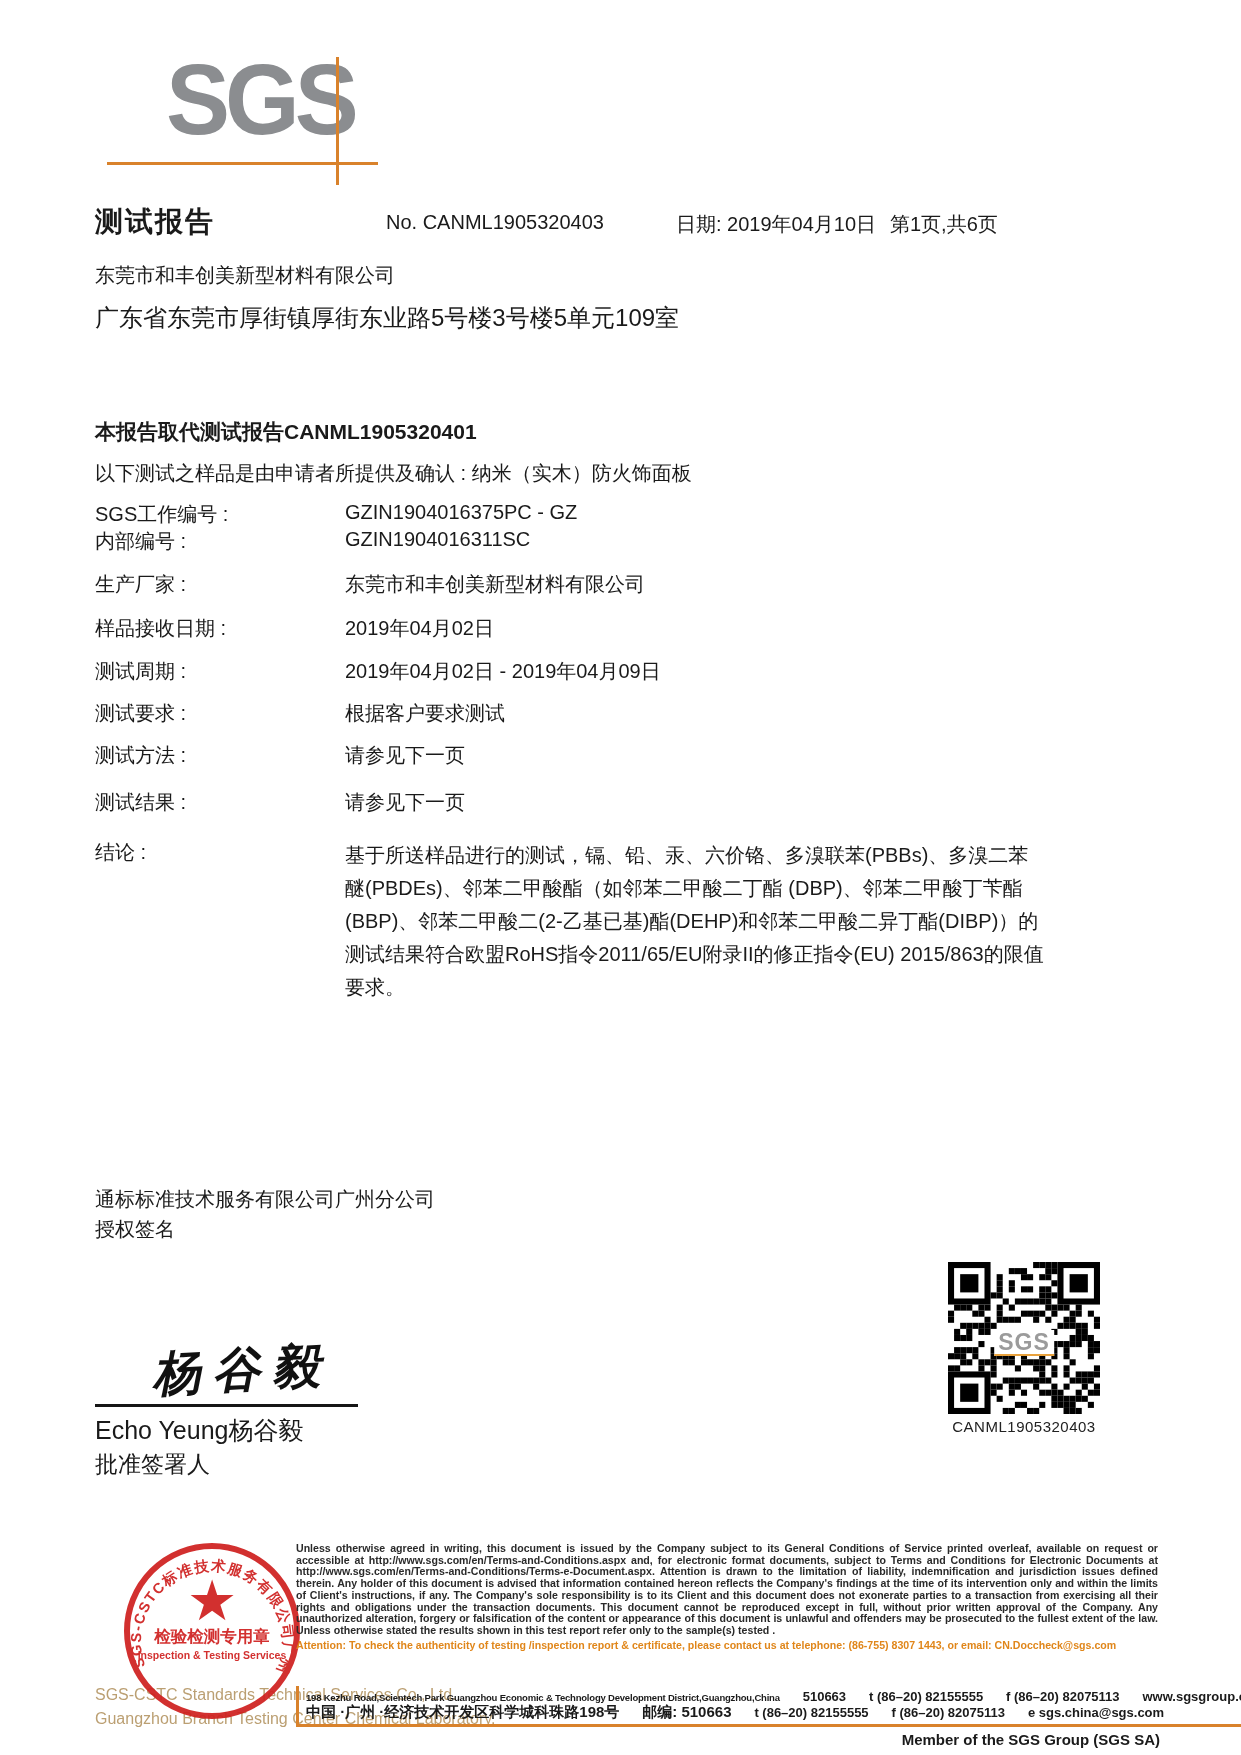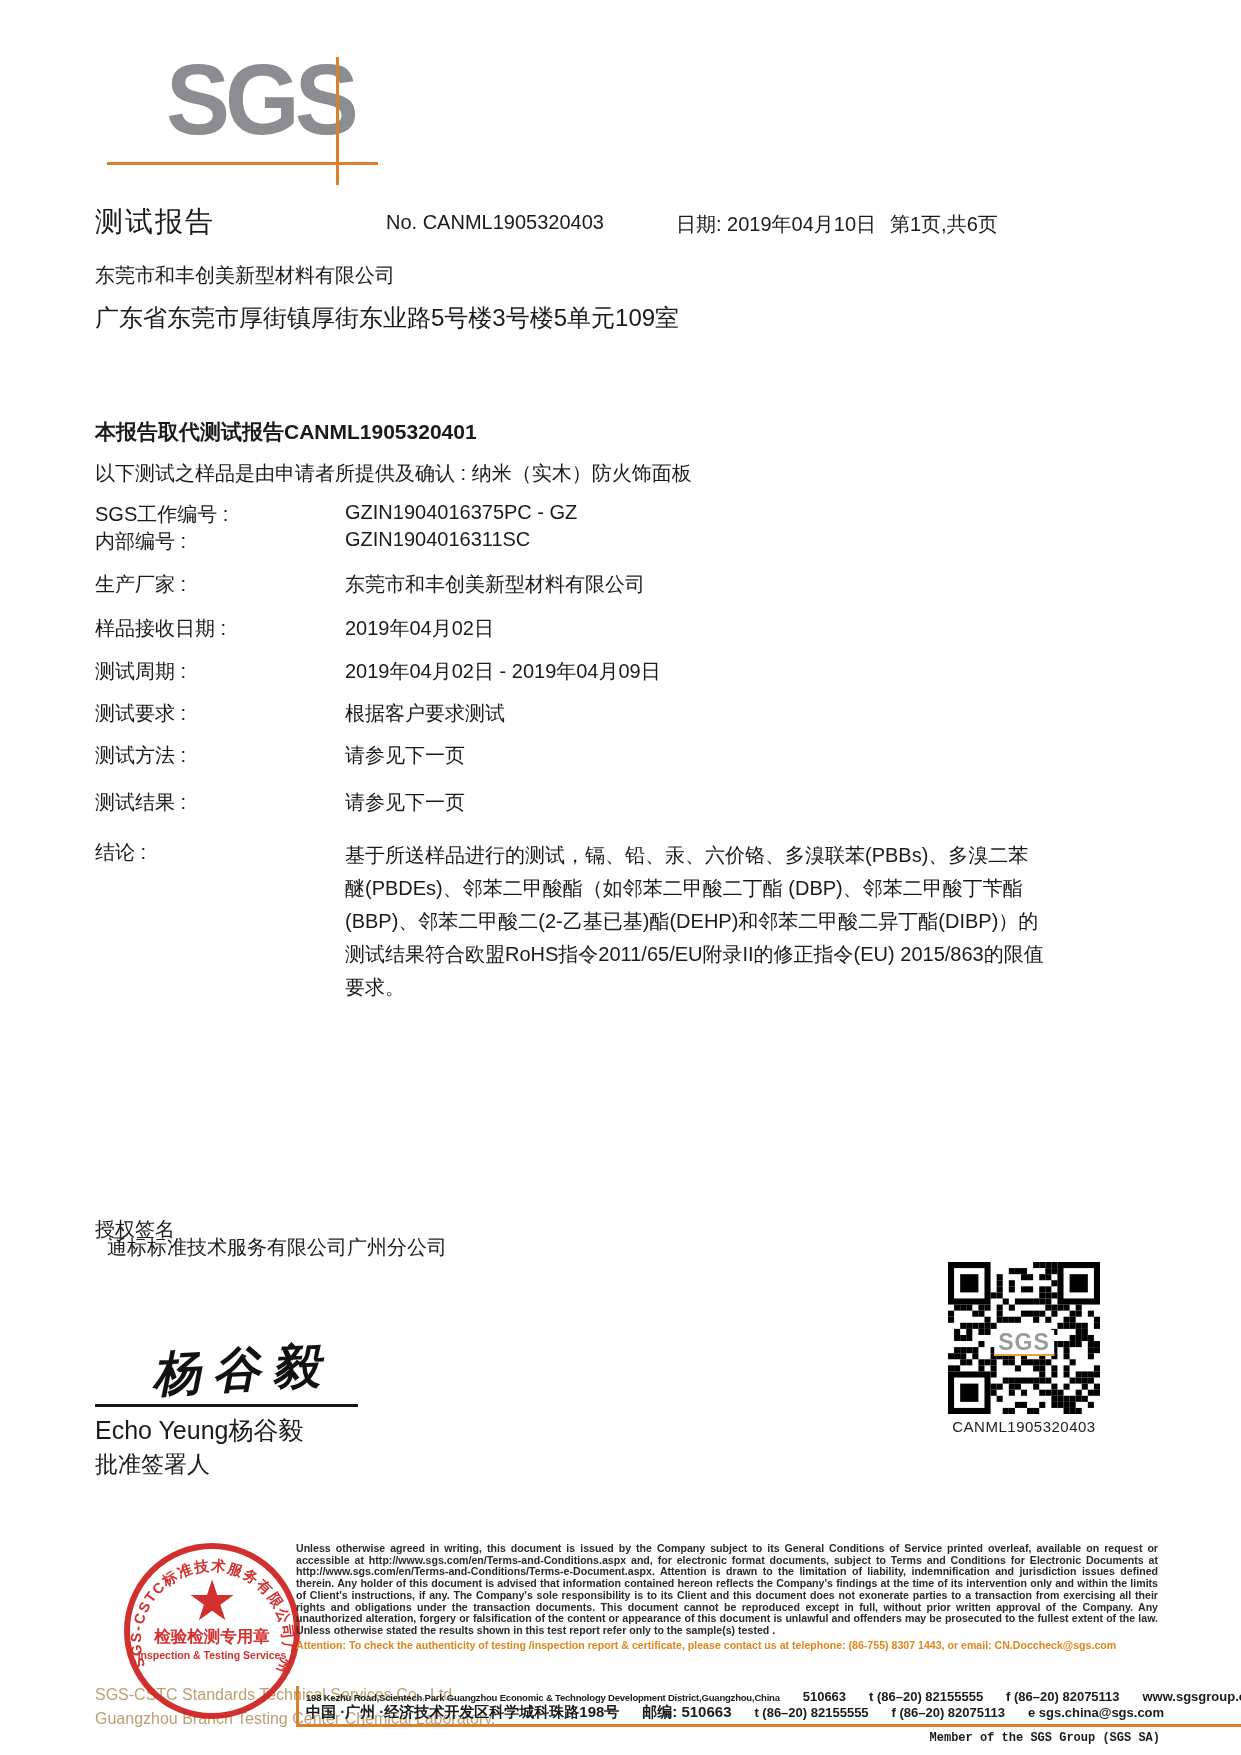--- a/index.html
+++ b/index.html
@@ -7,40 +7,40 @@
     position:relative;width:1241px;height:1755px;background:#ffffff;
     margin:0 auto;overflow:hidden;
     font-family:"Liberation Sans","DejaVu Sans",sans-serif;color:#1a1a1a;
   }
   
   .logo-text{position:absolute;left:166px;top:52px;font-size:96px;font-weight:bold;
     color:#8b8d90;letter-spacing:-5px;line-height:1;transform:scaleY(1.04);}
   .logo-hline{position:absolute;left:107px;top:162px;width:271px;height:3px;background:#d9822b;}
   .logo-vline{position:absolute;left:336px;top:57px;width:3px;height:128px;background:#d9822b;}
   
-  .doc-title{position:absolute;left:95px;top:203px;font-size:28px;font-weight:normal;letter-spacing:2px;}
+  .doc-title{position:absolute;left:95px;top:203px;font-size:28px;font-weight:bold;letter-spacing:2px;}
   .report-no{position:absolute;left:386px;top:211px;font-size:20px;}
   .report-date{position:absolute;left:676px;top:211px;font-size:20px;}
   .report-page{position:absolute;left:890px;top:211px;font-size:20px;}
   
   .applicant-name{position:absolute;left:95px;top:262px;font-size:20px;}
   .applicant-addr{position:absolute;left:95px;top:302px;font-size:24px;}
   
   .replace-notice{position:absolute;left:95px;top:418px;font-size:21px;font-weight:bold;}
   .sample-statement{position:absolute;left:95px;top:460px;font-size:20px;}
   
   .fields{position:absolute;left:95px;top:501px;width:1070px;}
   .frow{display:flex;align-items:flex-start;}
   .flabel{width:250px;flex:0 0 250px;font-size:20px;}
   .fvalue{font-size:20px;}
   .para{width:700px;line-height:33px;}
   .mb18{margin-bottom:0}.mb16{margin-bottom:16px}.mb17{margin-bottom:17px}
   .mb15{margin-bottom:15px}.mb20{margin-bottom:20px}.mb23{margin-bottom:23px}
   
-  .sig-company{position:absolute;left:107px;top:1186px;font-size:20px;margin-top:48px;}
+  .sig-company{position:absolute;left:95px;top:1186px;font-size:20px;}
   .sig-auth{position:absolute;left:95px;top:1216px;font-size:20px;}
   
   .qr-wrap{position:absolute;left:948px;top:1262px;width:152px;}
   .qr-wrap svg{display:block;}
   .qr-center{position:absolute;left:50%;top:68px;transform:translateX(-50%);
     background:#fff;color:#9b9b9b;font-weight:bold;font-size:23px;line-height:1.05;
     padding:0 4px;border-bottom:2px solid #e8a13c;letter-spacing:1px;}
   .qr-caption{margin-top:4px;text-align:center;font-size:15px;color:#222;letter-spacing:.5px;}
   
   .sig-hand{position:absolute;left:152px;top:1338px;font-size:48px;font-weight:600;
@@ -59,21 +59,21 @@
   
   .foot-vline{position:absolute;left:296px;top:1686px;width:3px;height:38px;background:#d9822b;}
   .foot-line1{position:absolute;left:306px;top:1687px;white-space:nowrap;font-weight:bold;}
   .foot-line1 .small{font-size:9.5px;letter-spacing:-0.2px;}
   .foot-line1 .big{font-size:13px;}
   .foot-line2{position:absolute;left:306px;top:1703px;white-space:nowrap;font-weight:bold;}
   .foot-line2 .cn{font-size:15px;}
   .foot-line2 .big{font-size:13px;}
   .foot-hrule{position:absolute;left:296px;top:1724px;width:945px;height:3px;background:#d9822b;}
   .foot-member{position:absolute;left:0;top:1731px;width:1160px;text-align:right;
-    font-size:12px;font-weight:bold;font-family:Liberation Mono, monospace;}
+    font-size:15px;font-weight:bold;}
   .gap{display:inline-block;width:14px;}
 </style>
 </head>
 <body>
 
 <div class="page">
 
   <div class="logo-text">SGS</div>
   <div class="logo-hline"></div>
   <div class="logo-vline"></div>

